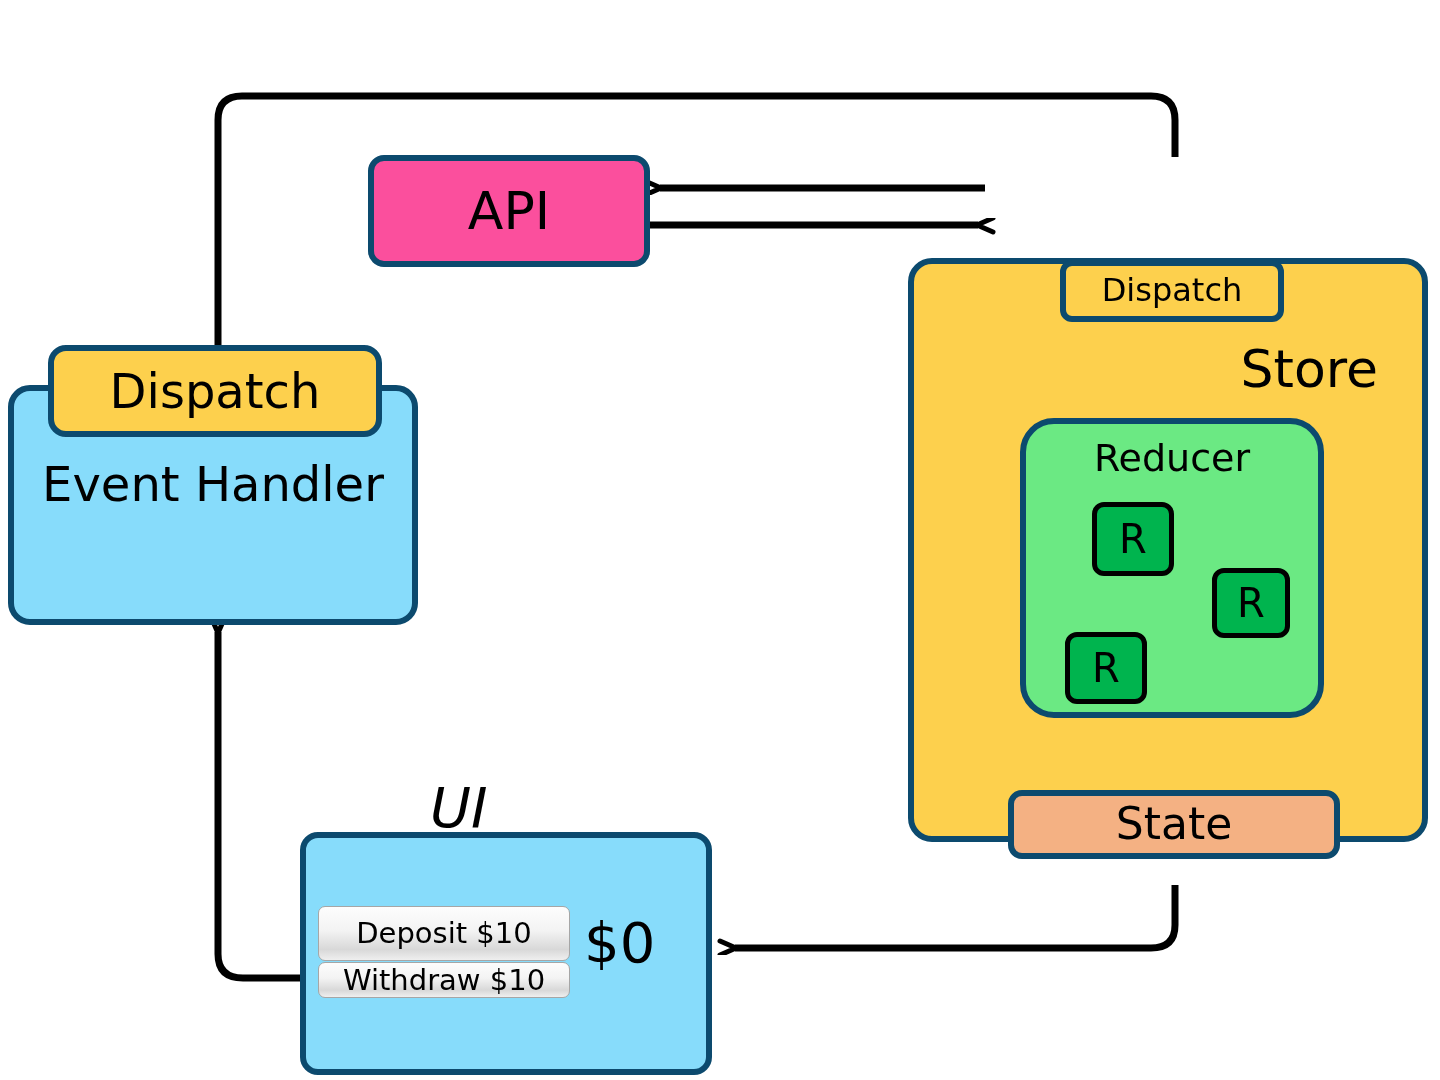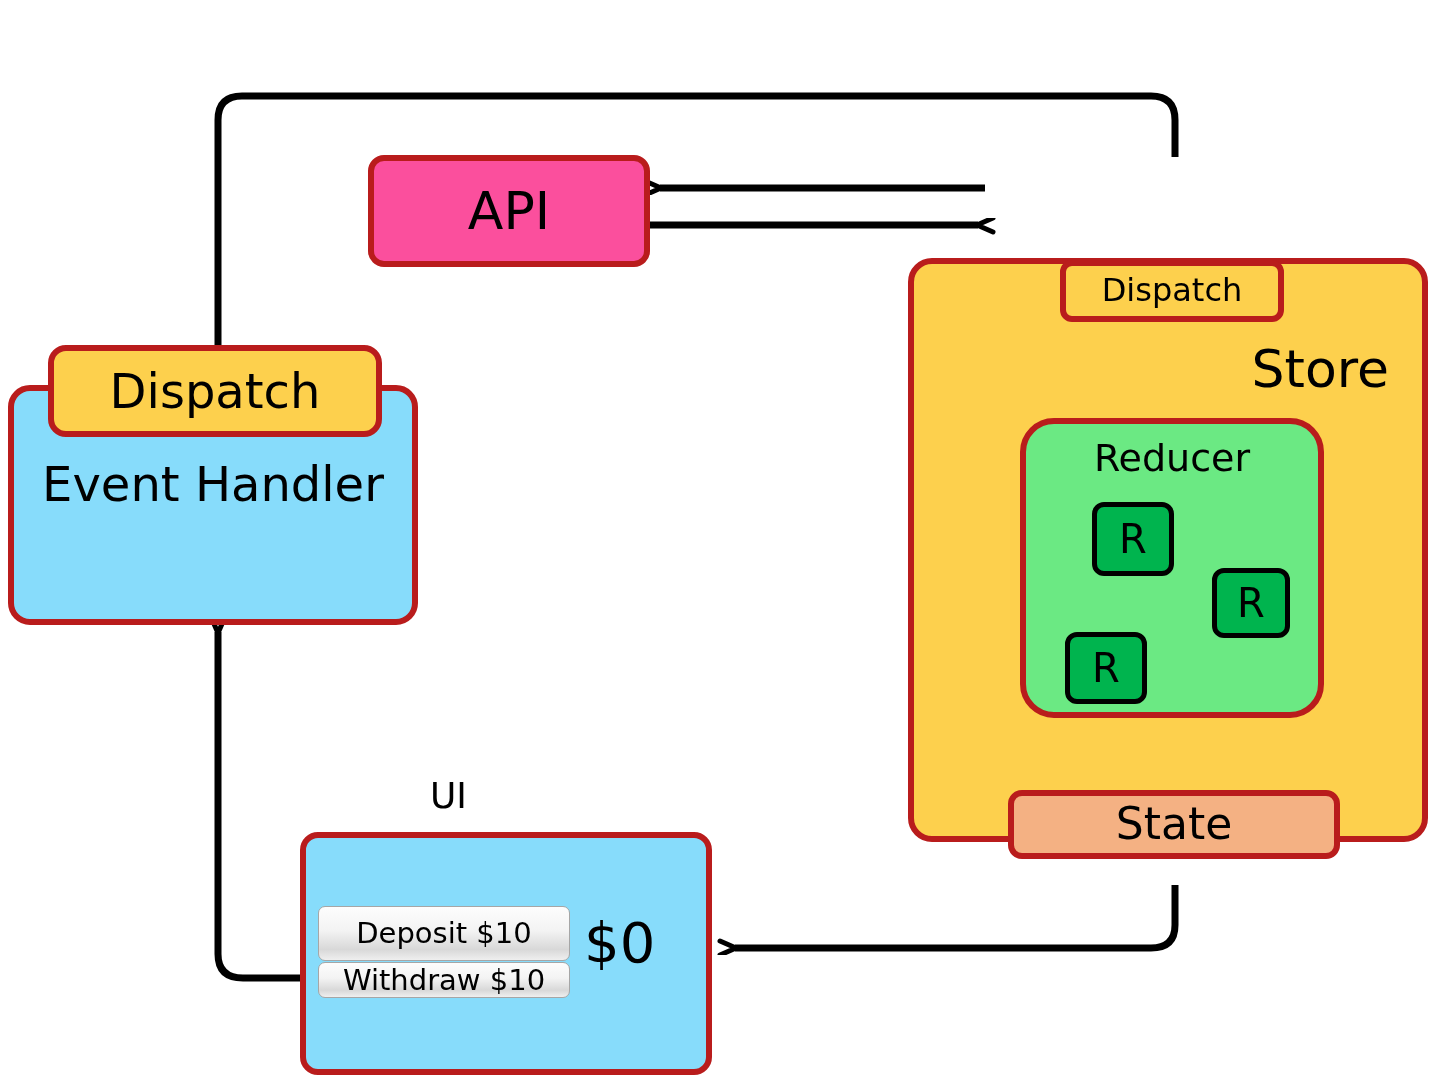--- a/index.html
+++ b/index.html
@@ -18,21 +18,21 @@
   svg.wires {
     position: absolute;
     left: 0; top: 0;
     width: 1440px;
     height: 1080px;
     pointer-events: none;
   }
   .node {
     position: absolute;
     box-sizing: border-box;
-    border: 6px solid #b91c1c;
+    border: 6px solid #0c4a6e;
     display: flex;
     align-items: center;
     justify-content: center;
     color: #000000;
     line-height: 1.05;
     text-align: right;
   }
 
   
   #api-node {
@@ -57,21 +57,21 @@
     left: 908px; top: 258px;
     width: 520px; height: 584px;
     background: #FDD04D;
     border-radius: 24px;
     z-index: 3;
     align-items: flex-start;
     justify-content: flex-end;
   }
   #store-label {
     font-size: 52px;
-    padding: 78px 33px 0 0;
+    padding: 78px 44px 0 0;
   }
   #store-dispatch-badge {
     left: 1060px; top: 260px;
     width: 224px; height: 62px;
     background: #FDD04D;
     border-radius: 12px;
     font-size: 32px;
     z-index: 7;
   }
   #reducer-node {
@@ -125,23 +125,24 @@
     width: 334px; height: 92px;
     background: #FDD04D;
     border-radius: 18px;
     font-size: 48px;
     z-index: 7;
   }
 
   #ui-label {
     position: absolute;
     left: 430px; top: 775px;
-    font-size: 36px;
+    font-size: 56px;
     color: #000;
     z-index: 5;
+    font-style: italic;
   }
   #ui-node {
     left: 300px; top: 832px;
     width: 412px; height: 243px;
     background: #87DCFB;
     border-radius: 18px;
     z-index: 5;
     display: block;
     padding: 0;
   }

